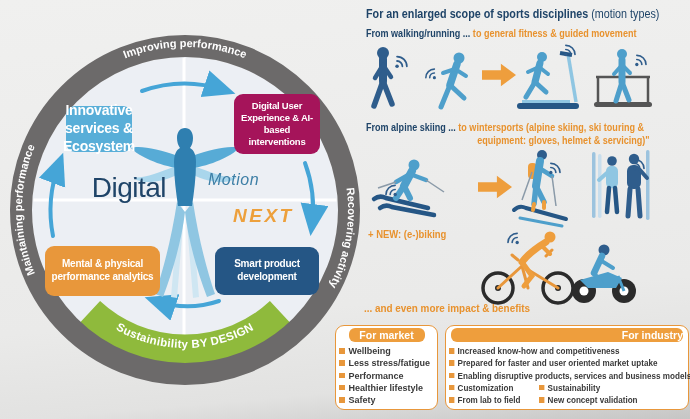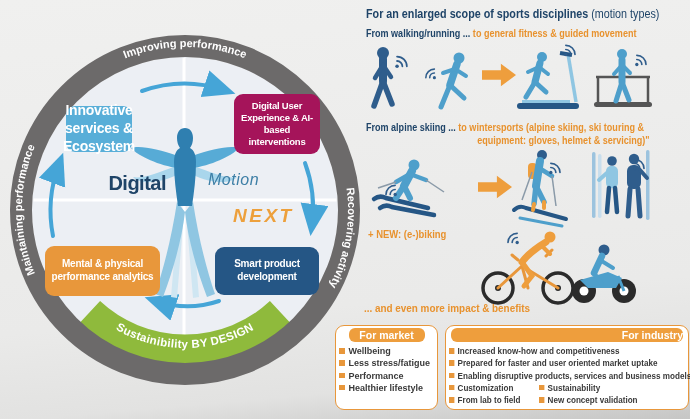--- a/index.html
+++ b/index.html
@@ -13,21 +13,21 @@
   .qbox{
     position:absolute;color:#fff;font-weight:bold;text-align:center;
     border-radius:9px;display:flex;align-items:center;justify-content:center;
     line-height:1.28;padding:3px 1px;box-sizing:border-box;
     letter-spacing:-0.2px;
   }
   .qbox.innovative{left:66px;top:106px;width:66px;height:46px;background:#58AED8;font-size:14px;}
   .qbox.dux{left:234px;top:94px;width:86px;height:60px;background:#A5145A;font-size:9.5px;}
   .qbox.mental{left:45px;top:246px;width:115px;height:50px;background:#E8973B;font-size:10px;}
   .qbox.smart{left:215px;top:247px;width:104px;height:48px;background:#255685;font-size:10px;}
-  .word-digital{left:58px;top:172px;width:108px;text-align:right;font-size:20px;font-weight:bold;color:#1F4468;letter-spacing:-0.5px;}
+  .word-digital{left:58px;top:172px;width:108px;text-align:right;font-size:28px;font-weight:normal;color:#1F4468;letter-spacing:-0.5px;}
   .word-motion{left:208px;top:171px;font-size:16px;font-style:italic;color:#3E7FA6;letter-spacing:0.5px;}
   .word-next{left:233px;top:205px;font-size:19px;font-style:italic;font-weight:bold;color:#EDA03C;letter-spacing:2.5px;}
   
   .squeeze{display:inline-block;transform:scaleX(0.86);transform-origin:0 0;white-space:nowrap;}
   .navy{color:#1F4468;font-weight:bold;}
   .orange{color:#E8922E;font-weight:bold;}
   .rp-title{left:366px;top:7px;font-size:12.5px;}
   .rp-title .light{font-weight:normal;}
   .rp-line1{left:366px;top:27px;font-size:10.5px;}
   .rp-line2{left:366px;top:121px;font-size:10.5px;}
@@ -368,20 +368,24 @@
         <span>Less stress/fatigue</span>
       </div>
     <div class="p-item">
         <span class="bullet"></span>
         <span>Performance</span>
       </div>
     <div class="p-item">
         <span class="bullet"></span>
         <span>Healthier lifestyle</span>
       </div>
+    <div class="p-item">
+        <span class="bullet"></span>
+        <span>Safety</span>
+      </div>
   </div>
 </div>
 
 <div class="panel industry">
   <div class="p-header">For industry</div>
   <div class="p-rows condense">
     <div class="p-item">
         <span class="bullet"></span>
         <span>Increased know-how and competitiveness</span>
       </div>

